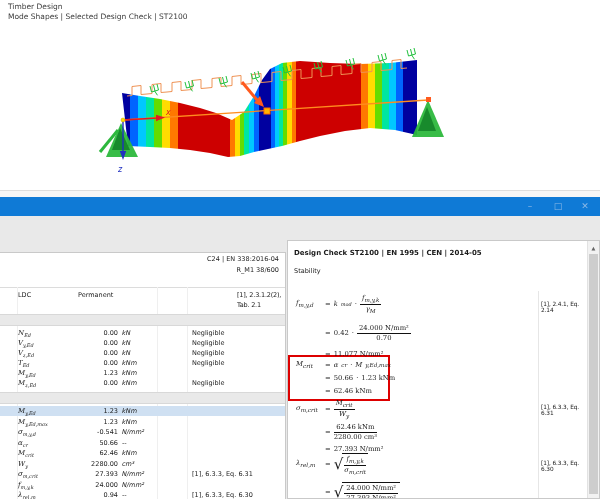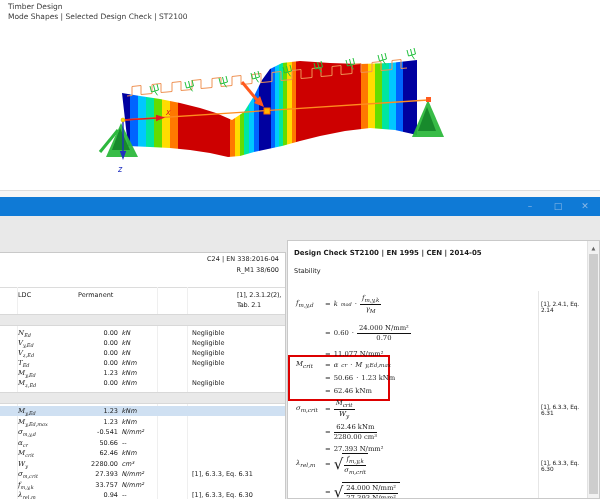--- a/index.html
+++ b/index.html
@@ -288,21 +288,21 @@
         <span class="cn"></span>
       </div>
       <div class="trow" style="top:216px">
         <span class="sy"><span>σ</span><sub>m,crit</sub></span>
         <span class="cv">27.393</span>
         <span class="cu">N/mm²</span>
         <span class="cn">[1], 6.3.3, Eq. 6.31</span>
       </div>
       <div class="trow" style="top:226.5px">
         <span class="sy"><span>f</span><sub>m,y,k</sub></span>
-        <span class="cv">33.757</span>
+        <span class="cv">24.000</span>
         <span class="cu">N/mm²</span>
         <span class="cn"></span>
       </div>
       <div class="trow" style="top:237px">
         <span class="sy"><span>λ</span><sub>rel,m</sub></span>
         <span class="cv">0.94</span>
         <span class="cu">--</span>
         <span class="cn">[1], 6.3.3, Eq. 6.30</span>
       </div>
     </div>
@@ -325,21 +325,21 @@
           <sub class="var" style="font-size:5px">mod</sub>
         <span>·</span>
         <span class="fr">
             <span class="n"><span class="var">f</span><sub class="var">m,y,k</sub></span>
             <span class="d"><span class="var">γ</span><sub class="var">M</sub></span>
           </span>
       </div>
       <div class="frow" style="top:83px">
         <span class="lhs"></span>
           <span>=</span>
-        <span>0.60</span>
+        <span>0.42</span>
           <span>·</span>
         <span class="fr">
             <span class="n">24.000 N/mm²</span>
             <span class="d">0.70</span>
           </span>
       </div>
       <div class="frow" style="top:104px">
         <span class="lhs"></span>
           <span>=</span>
           <span>11.077 N/mm²</span>

